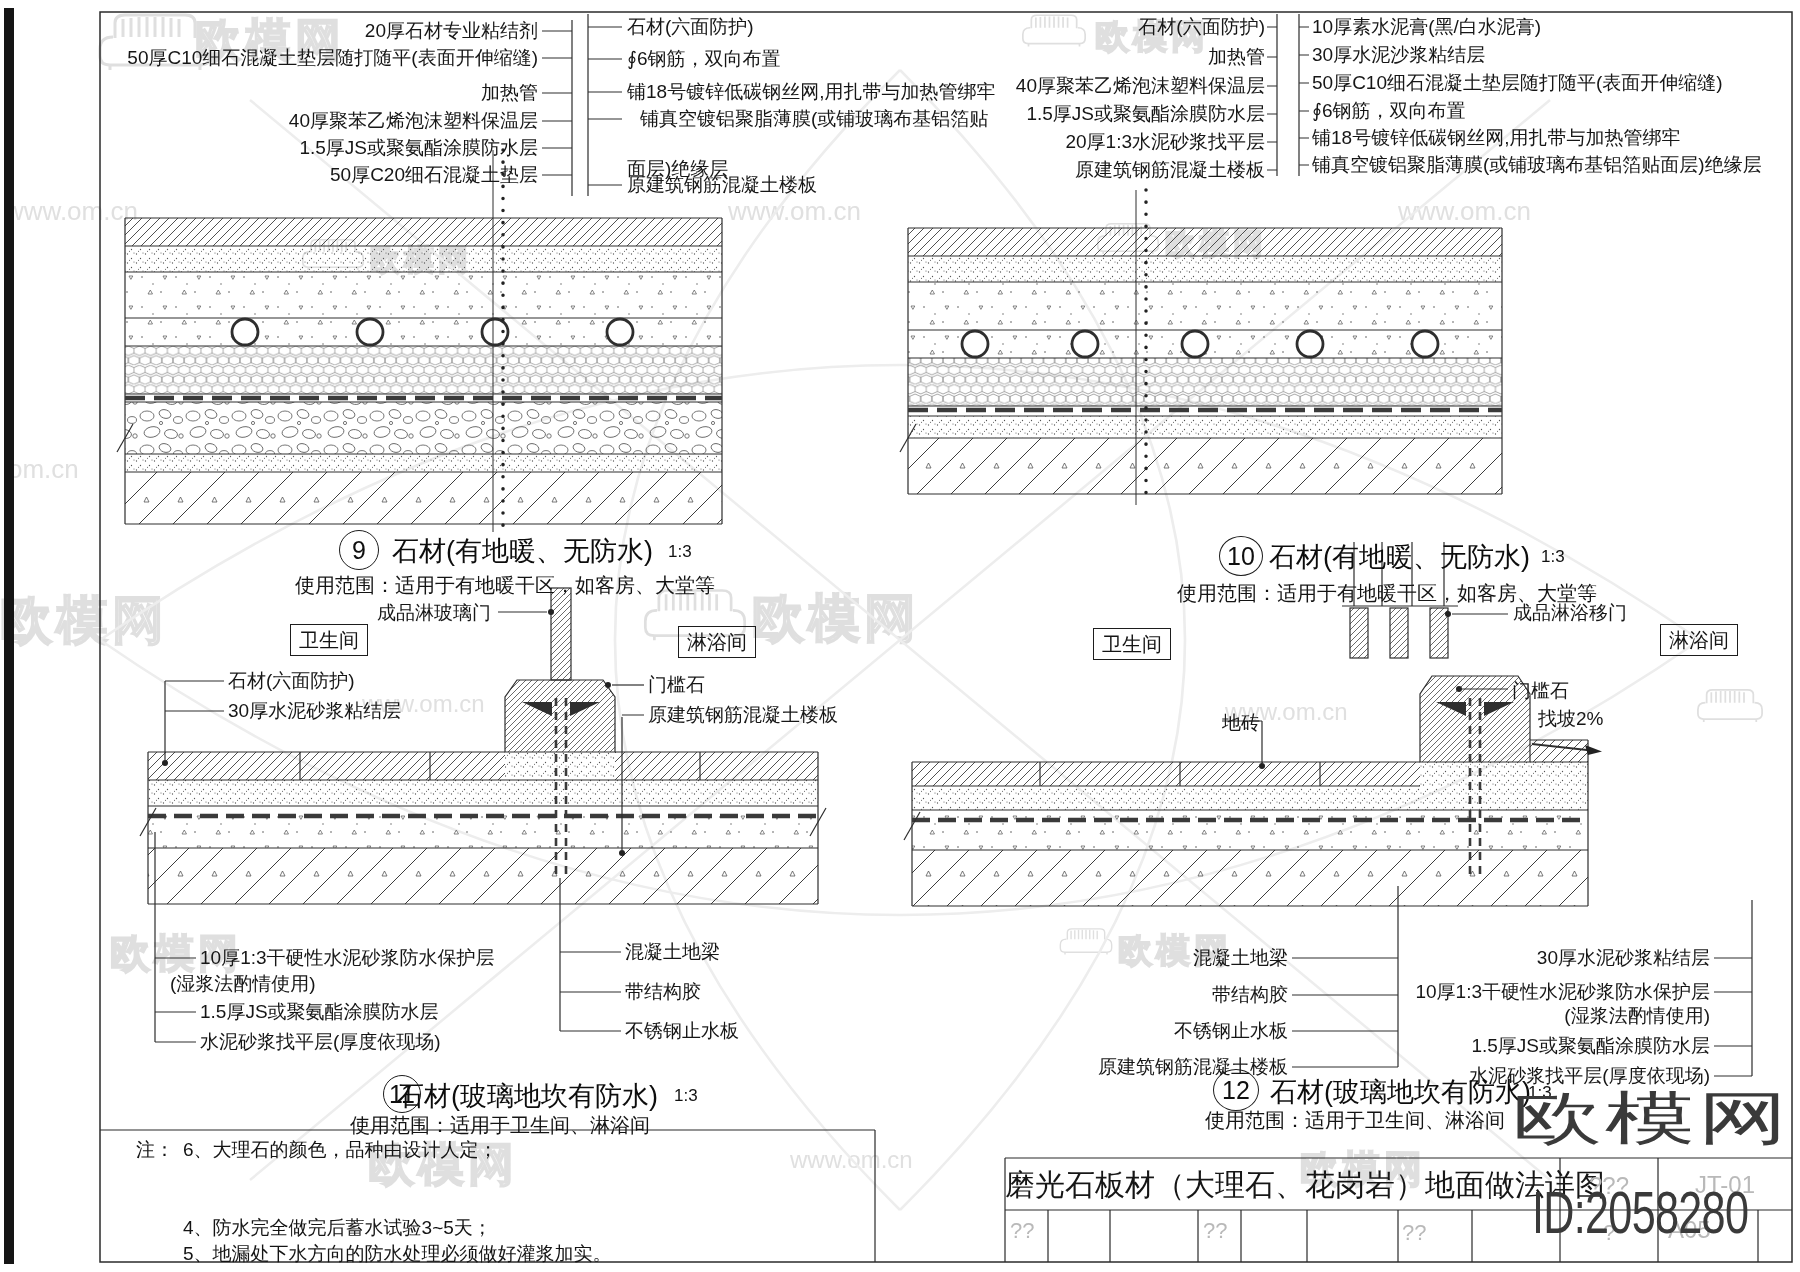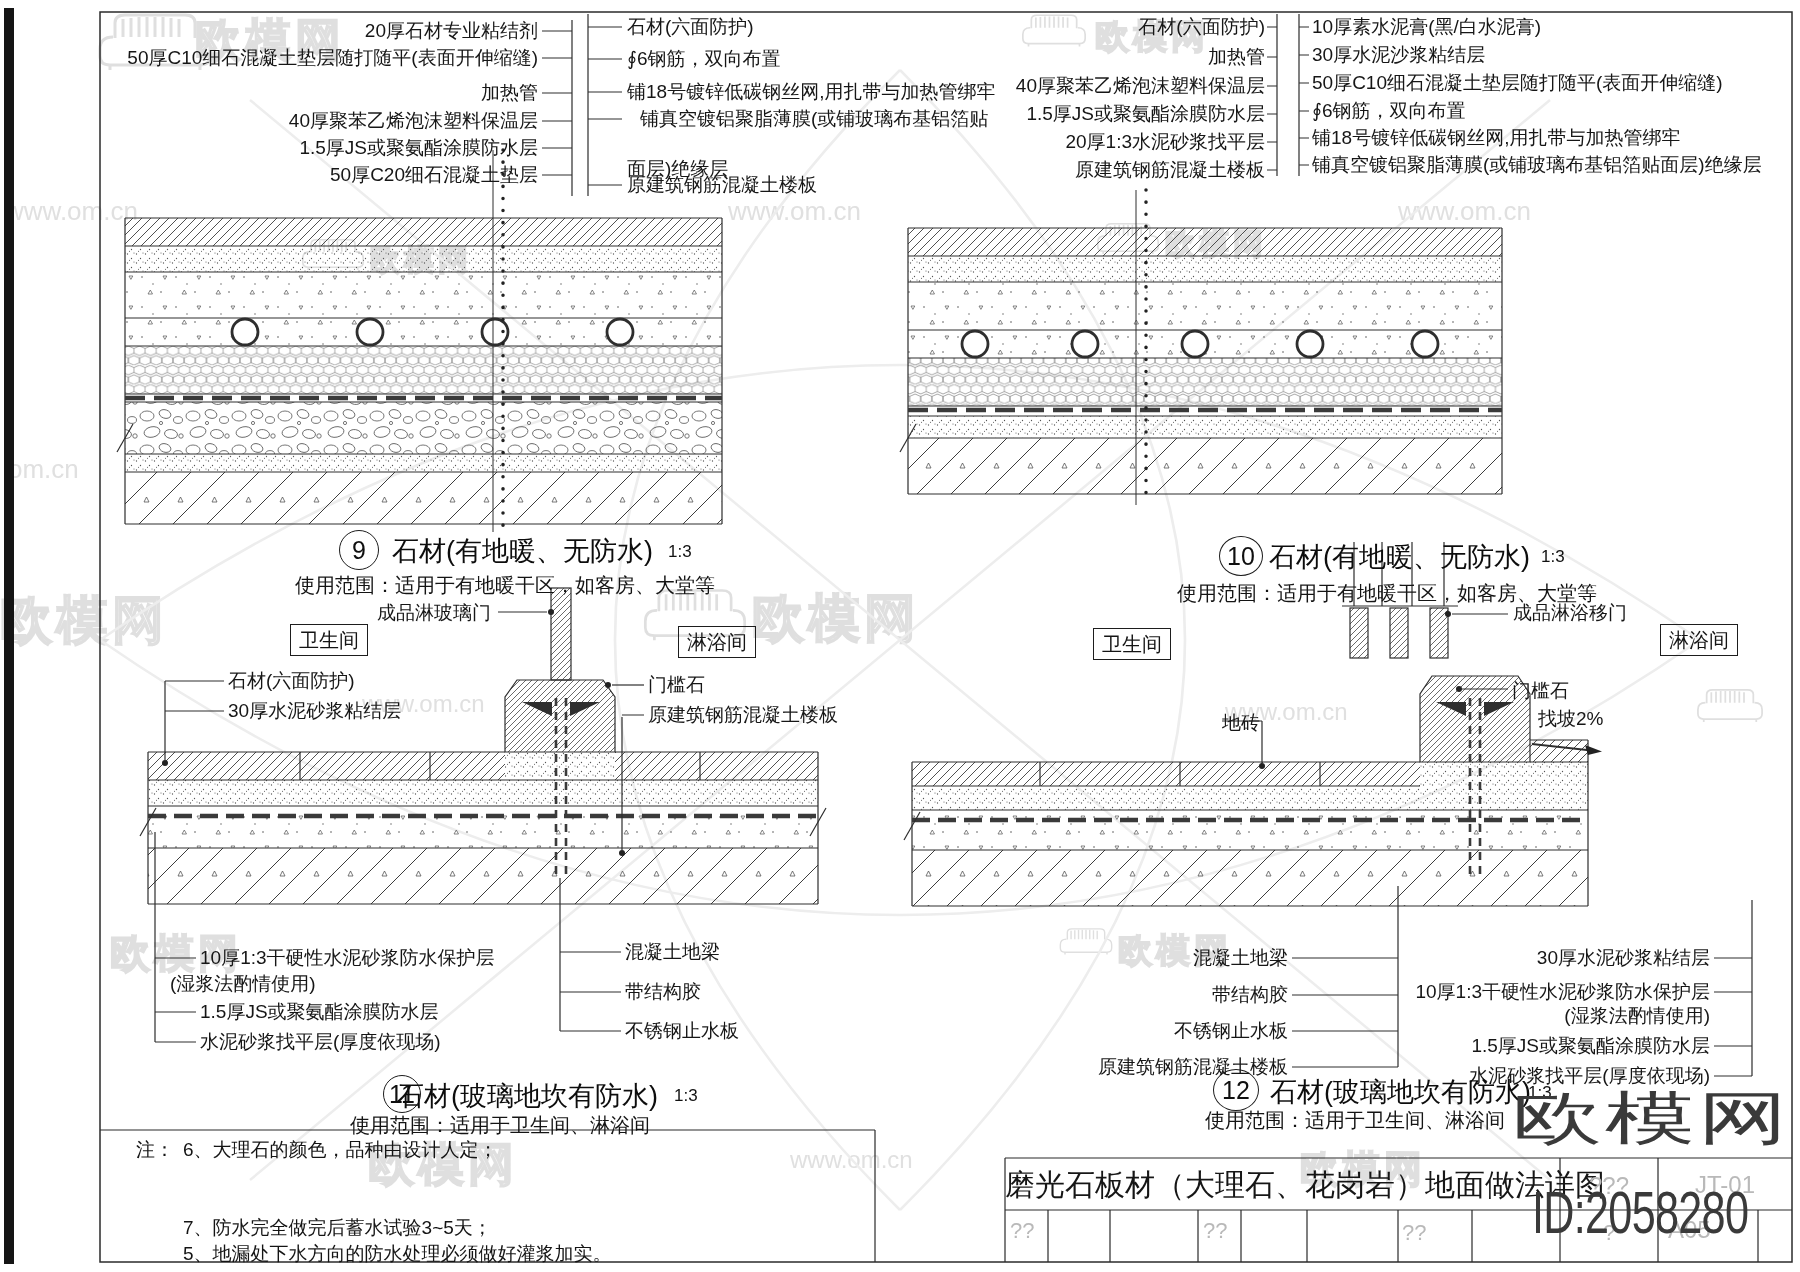--- a/index.html
+++ b/index.html
@@ -321,21 +321,21 @@
   <div class="lbl rt" style="right:90px;top:1003px;">(湿浆法酌情使用)</div>
   <div class="lbl rt" style="right:90px;top:1033px;">1.5厚JS或聚氨酯涂膜防水层</div>
   <div class="lbl rt" style="right:90px;top:1063px;">水泥砂浆找平层(厚度依现场)</div>
   <div class="circ" style="left:1213px;top:1069px;width:44px;height:40px;">12</div>
   <div class="dtitle" style="left:1270px;top:1074px;">石材(玻璃地坎有防水)</div>
   <div class="dscale" style="left:1528px;top:1083px;">1:3</div>
   <div class="usage" style="left:1205px;top:1107px;">使用范围：适用于卫生间、淋浴间</div>
 
   <div class="note" style="left:136px;top:1137px;">注：</div>
   <div class="note" style="left:183px;top:1137px;">6、大理石的颜色，品种由设计人定；</div>
-  <div class="note" style="left:183px;top:1215px;">7、防水完全做完后蓄水试验3~5天；</div>
+  <div class="note" style="left:183px;top:1215px;">4、防水完全做完后蓄水试验3~5天；</div>
   <div class="note" style="left:183px;top:1241px;">5、地漏处下水方向的防水处理必须做好灌浆加实。</div>
 
   <div class="tb tb-title" style="left:1005px;top:1165px;width:555px;">磨光石板材（大理石、花岗岩）地面做法详图</div>
   <div class="tb ph" style="left:1560px;top:1172px;width:98px;text-align:center;font-size:24px;">???</div>
   <div class="tb ph" style="left:1658px;top:1171px;width:134px;text-align:center;font-size:24px;">JT-01</div>
   <div class="tb ph" style="left:1010px;top:1218px;font-size:22px;">??</div>
   <div class="tb ph" style="left:1203px;top:1218px;font-size:22px;">??</div>
   <div class="tb ph" style="left:1402px;top:1220px;font-size:22px;">??</div>
   <div class="tb ph" style="left:1560px;top:1220px;width:98px;text-align:center;font-size:22px;">?</div>
   <div class="tb ph" style="left:1668px;top:1216px;font-size:24px;">A05</div>

